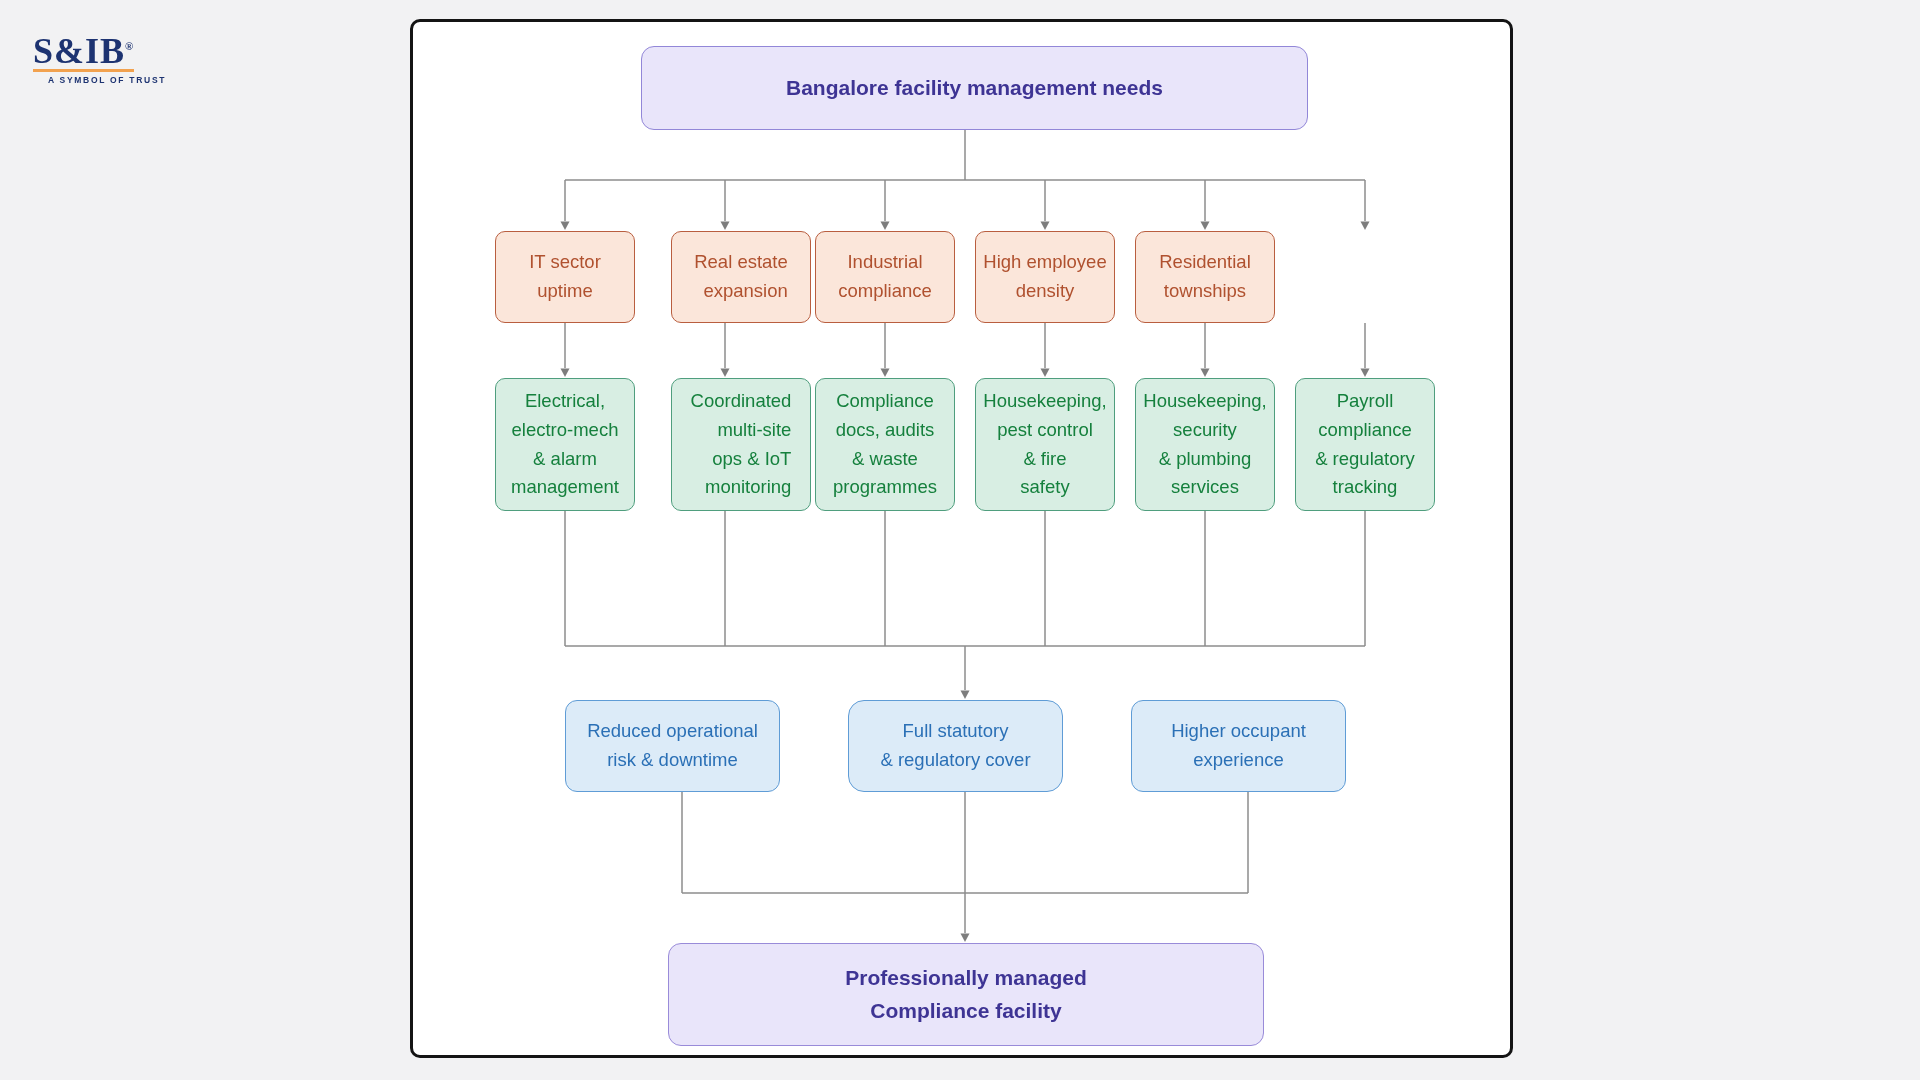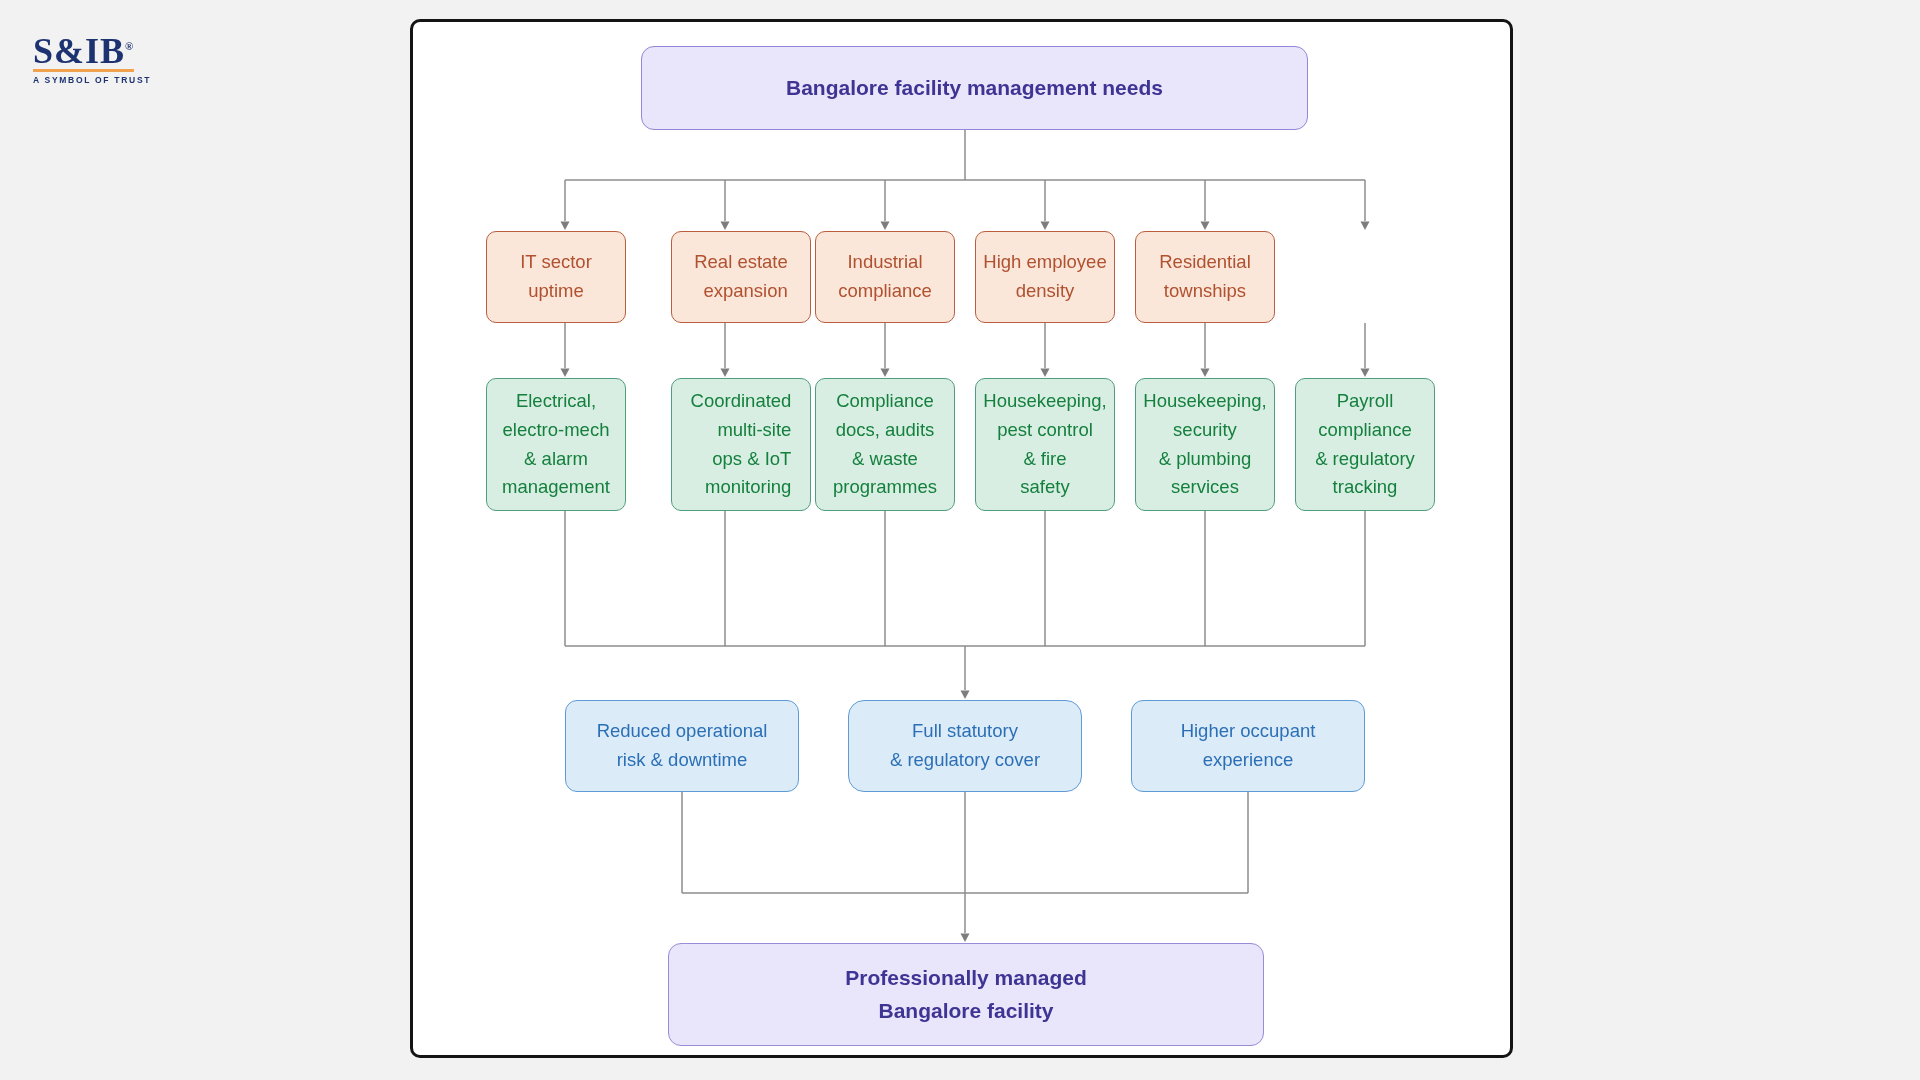--- a/index.html
+++ b/index.html
@@ -39,20 +39,21 @@
     height: 3px;
     background: #f2a24f;
     margin: 2px 0 3px 0;
   }
   .logo-tagline {
     font-size: 8.5px;
     font-weight: 700;
     letter-spacing: 1.7px;
     color: #1d3371;
     white-space: nowrap;
+    margin-left: 15px;
   }
 
   
   .card {
     position: absolute;
     left: 410px;
     top: 19px;
     width: 1103px;
     height: 1039px;
     box-sizing: border-box;
@@ -98,37 +99,37 @@
     border: 1.5px solid #b95e3f;
     color: #b0512f;
   }
   .node-service {
     top: 356px; width: 140px; height: 133px;
     background: #d8eee3;
     border: 1.5px solid #4f9e7e;
     color: #15803d;
   }
   .node-outcome {
-    top: 678px; width: 234px; height: 92px;
+    top: 678px; width: 215px; height: 92px;
     background: #dcebf8;
     border: 1.5px solid #5f9cd6;
     color: #2b70b6;
     border-radius: 12px;
   }
   .node-result {
     left: 255px; top: 921px; width: 596px; height: 103px;
     background: #e9e5fa;
     border: 1.5px solid #998bd9;
     color: #3e3494;
     font-size: 21px;
     font-weight: 700;
     border-radius: 13px;
   }
 
-  .col-1 { left: 73px; }
+  .col-1 { left: 82px; }
   .col-2 { left: 258px; text-align: right; }
   .col-3 { left: 402px; }
   .col-4 { left: 562px; }
   .col-5 { left: 722px; text-align: center; }
   .col-6 { left: 882px; }
 
   .out-1 { left: 152px; }
   .out-2 { left: 435px; border-radius: 16px; }
   .out-3 { left: 718px; }
 </style>
@@ -239,16 +240,16 @@
 tracking</div>
 
     <div class="node node-outcome out-1">Reduced operational
 risk &amp; downtime</div>
     <div class="node node-outcome out-2">Full statutory
 &amp; regulatory cover</div>
     <div class="node node-outcome out-3">Higher occupant
 experience</div>
 
     <div class="node node-result">Professionally managed
-Bangalore facility</div>
+Compliance facility</div>
 
   </div>
 </div>
 
 </body></html>

